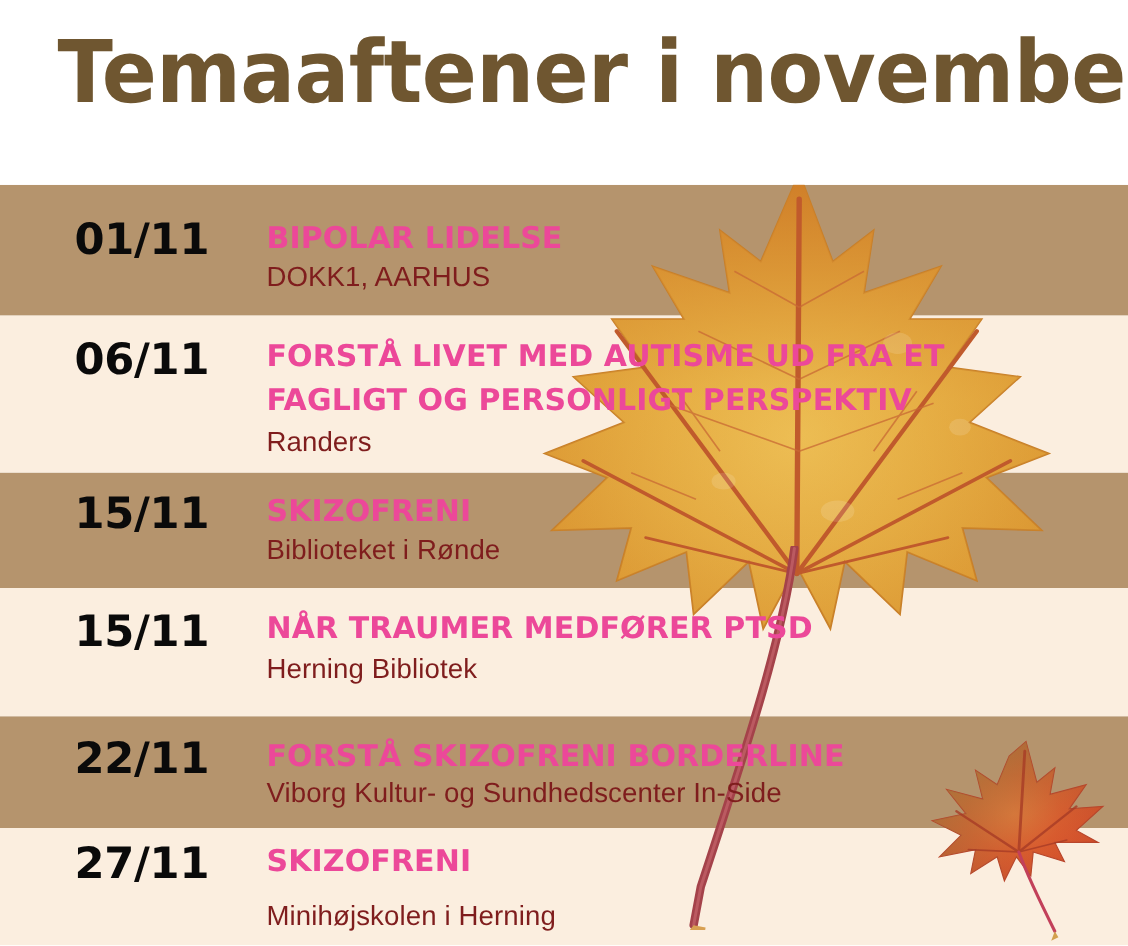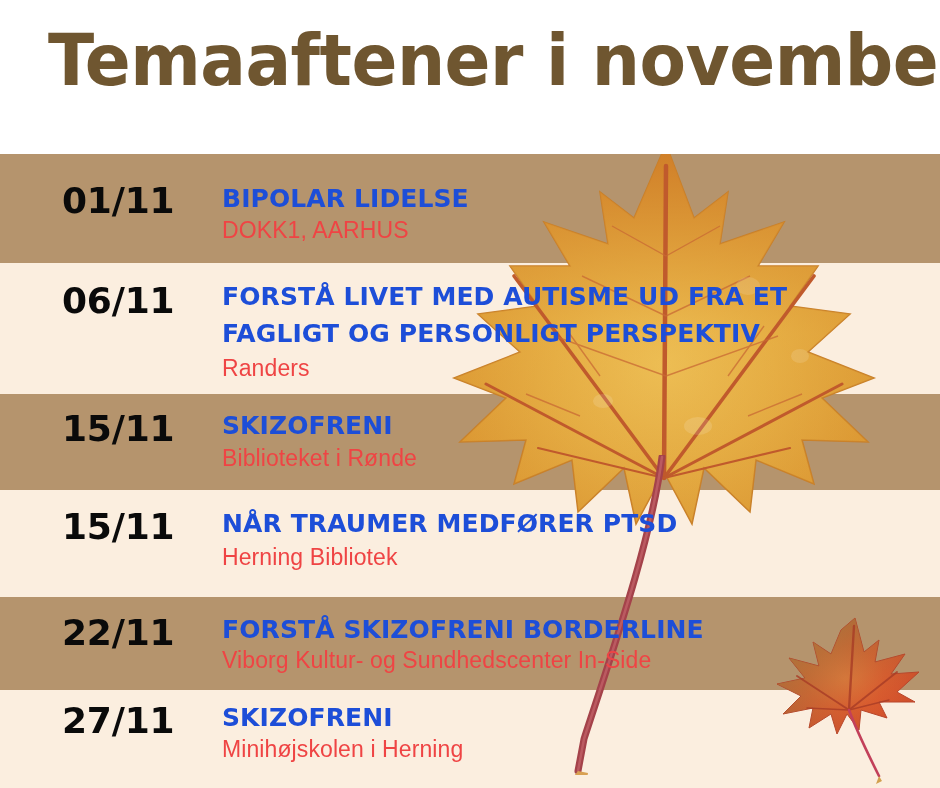--- a/index.html
+++ b/index.html
@@ -112,32 +112,32 @@
     color: #0a0a0a;
     letter-spacing: -0.2px;
     white-space: nowrap;
   }
   .row-title {
     position: absolute;
     left: 222px;
     font-family: "DejaVu Sans", sans-serif;
     font-size: 25px;
     font-weight: 700;
-    color: #1d4ed8;
+    color: #ec4899;
     letter-spacing: 0.1px;
     line-height: 37px;
     white-space: pre-line;
   }
   .row-subtitle {
     position: absolute;
     left: 222px;
     font-family: "Liberation Sans", sans-serif;
     font-size: 23px;
     font-weight: 400;
-    color: #ef4444;
+    color: #7f1d1d;
     letter-spacing: 0.1px;
     white-space: nowrap;
   }
 </style>
 </head>
 <body>
 
 <div class="poster">
 
   <div class="bands">
@@ -297,17 +297,17 @@
         <div class="row-subtitle" style="top: 54px;">Herning Bibliotek</div>
       </div>
       <div class="row" style="top: 597px; height: 93px;">
         <div class="row-date" style="top: 15px;">22/11</div>
         <div class="row-title" style="top: 14px;">FORSTÅ SKIZOFRENI BORDERLINE</div>
         <div class="row-subtitle" style="top: 50px;">Viborg Kultur- og Sundhedscenter In-Side</div>
       </div>
       <div class="row" style="top: 690px; height: 98px;">
         <div class="row-date" style="top: 10px;">27/11</div>
         <div class="row-title" style="top: 9px;">SKIZOFRENI</div>
-        <div class="row-subtitle" style="top: 46px;">Minihøjskolen i Herning</div>
+        <div class="row-subtitle" style="top: 60px;">Minihøjskolen i Herning</div>
       </div>
     </div>
 
 </div>
 
 </body></html>

